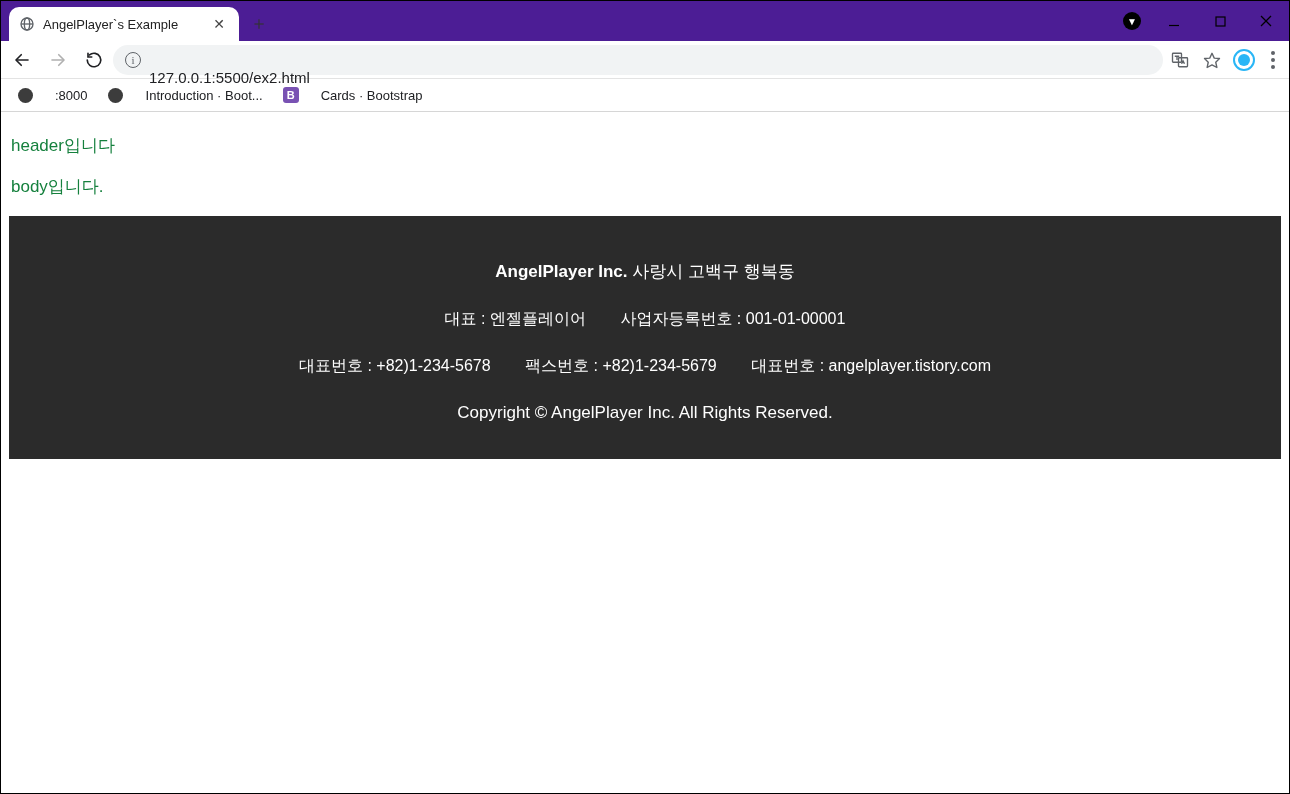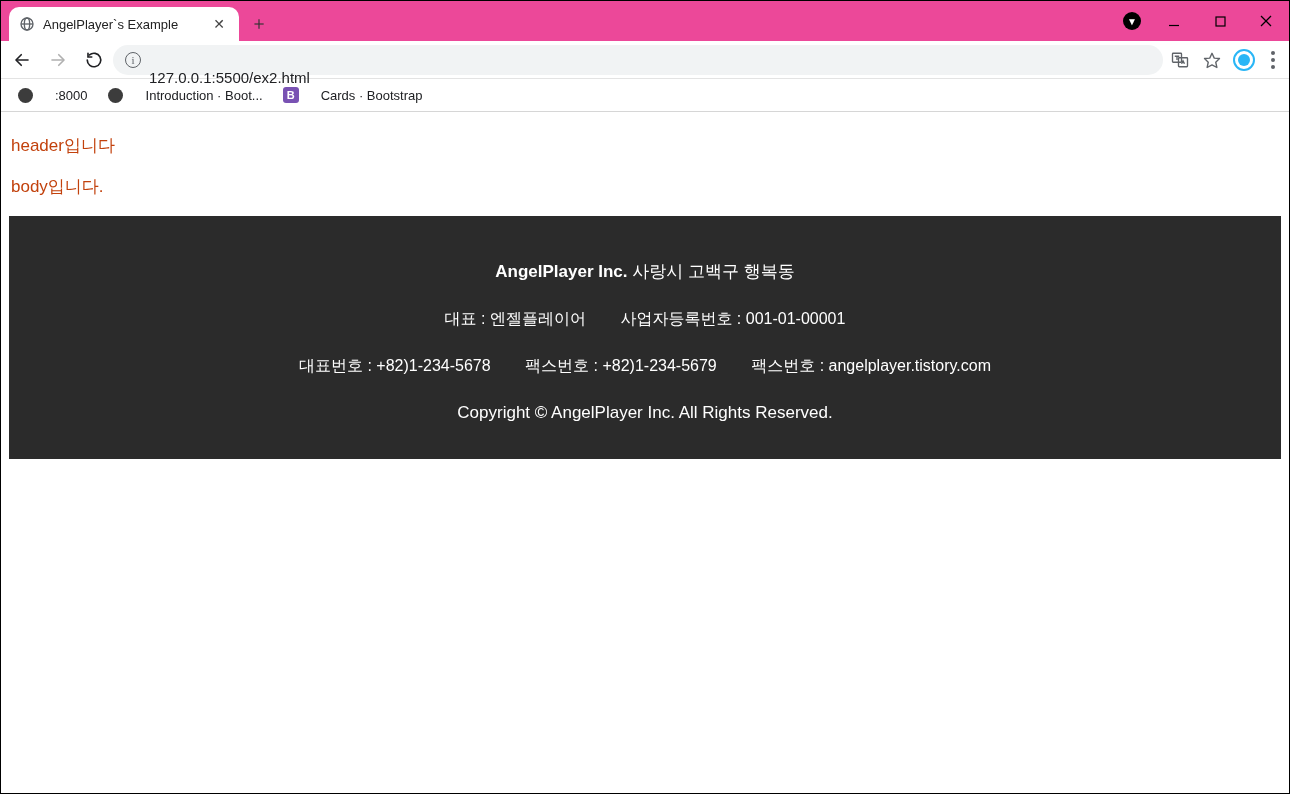--- a/index.html
+++ b/index.html
@@ -9,21 +9,21 @@
     background: #fff;
     width: 1290px;
     height: 794px;
     overflow: hidden;
     border: 1px solid #000;
   }
 
   
   .tabstrip {
     height: 40px;
-    background: #ec4899;
+    background: #4c1d95;
     display: flex;
     align-items: flex-end;
     position: relative;
   }
   .tab {
     display: flex;
     align-items: center;
     height: 34px;
     background: #fff;
     border-top-left-radius: 10px;
@@ -122,21 +122,21 @@
     opacity:0;
   }
   .b-ico {
     width:16px; height:16px; background:#7952b3; color:#fff; font-weight:bold;
     font-size:11px; display:flex; align-items:center; justify-content:center;
     border-radius:3px;
   }
 
   
   .page { padding: 8px; }
-  .page p.pg { font-size: 17px; color:#c2410c; margin: 14px 0 18px 2px; }
+  .page p.pg { font-size: 17px; color:#15803d; margin: 14px 0 18px 2px; }
 
   .footer {
     background:#2b2b2b; color:#fff; text-align:center;
     padding: 44px 20px 36px 20px;
   }
   .footer .line { margin: 0 0 26px 0; font-size:16px; font-weight:300; }
   .footer .line .seg { display:inline-block; margin: 0 15px; }
   .footer .line1 { font-size:17px; }
   .footer .line1 b { font-weight:700; }
   .footer .copyright { font-weight:400; font-size:17px; margin-top: 4px; }
@@ -264,17 +264,17 @@
       <b>AngelPlayer Inc.</b>
       <span>사랑시 고백구 행복동</span>
     </p>
     <p class="line">
       <span class="seg">대표 : 엔젤플레이어</span>
       <span class="seg">사업자등록번호 : 001-01-00001</span>
     </p>
     <p class="line">
       <span class="seg">대표번호 : +82)1-234-5678</span>
       <span class="seg">팩스번호 : +82)1-234-5679</span>
-      <span class="seg">팩스번호 : angelplayer.tistory.com</span>
+      <span class="seg">대표번호 : angelplayer.tistory.com</span>
     </p>
     <p class="copyright">Copyright © AngelPlayer Inc. All Rights Reserved.</p>
   </div>
 </div>
 
 </body></html>

